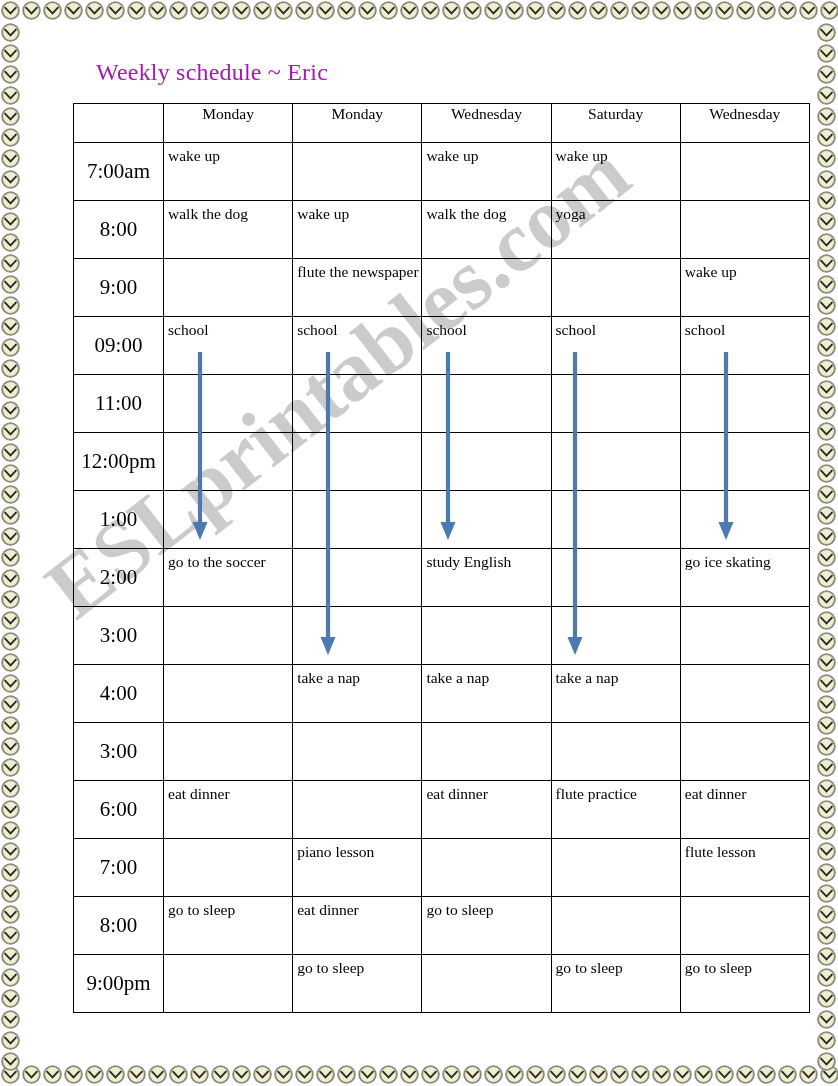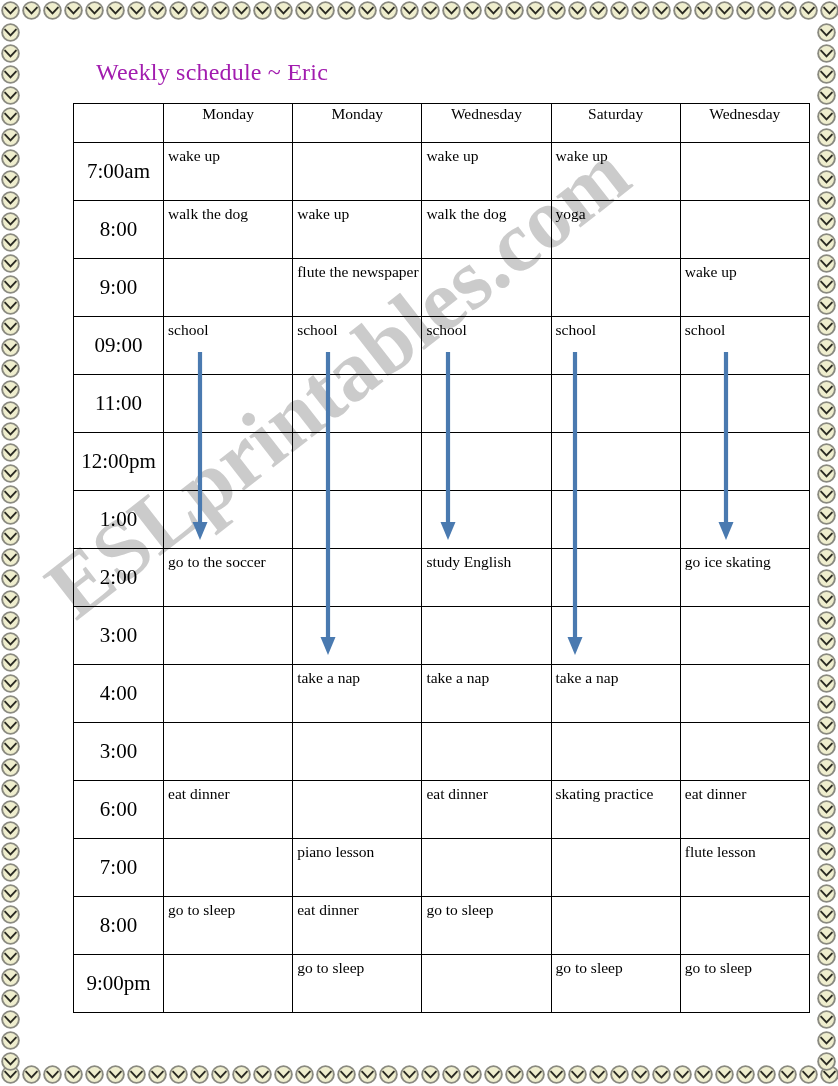--- a/index.html
+++ b/index.html
@@ -1635,21 +1635,21 @@
             <td class="act-cell">
               <span class="cell-text">eat dinner</span>
             </td>
             <td class="act-cell">
               <span class="cell-text"></span>
             </td>
             <td class="act-cell">
               <span class="cell-text">eat dinner</span>
             </td>
             <td class="act-cell">
-              <span class="cell-text">skating practice</span>
+              <span class="cell-text">flute practice</span>
             </td>
             <td class="act-cell">
               <span class="cell-text">eat dinner</span>
             </td>
           </tr>
           <tr>
             <td class="time-cell">7:00</td>
             <td class="act-cell">
               <span class="cell-text"></span>
             </td>

